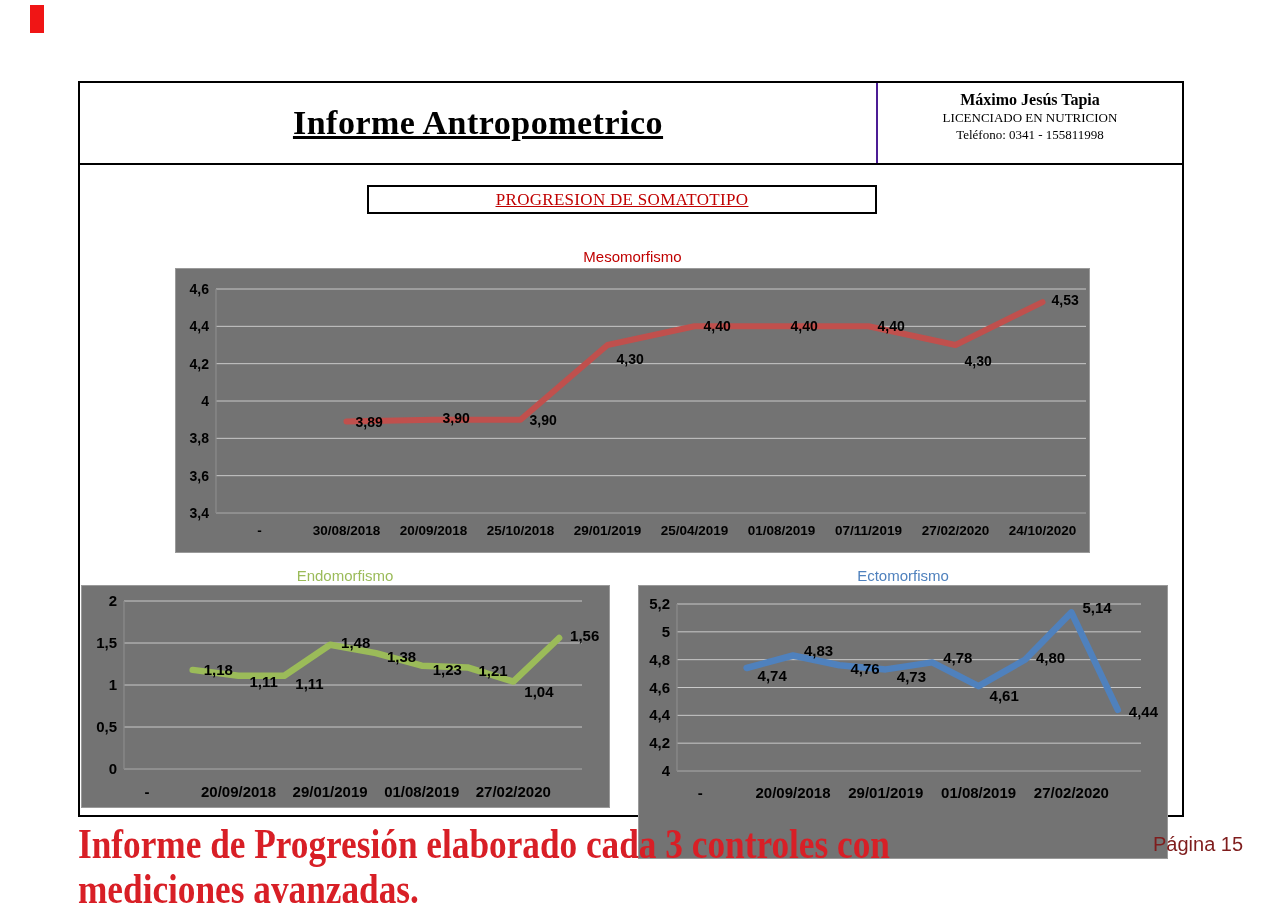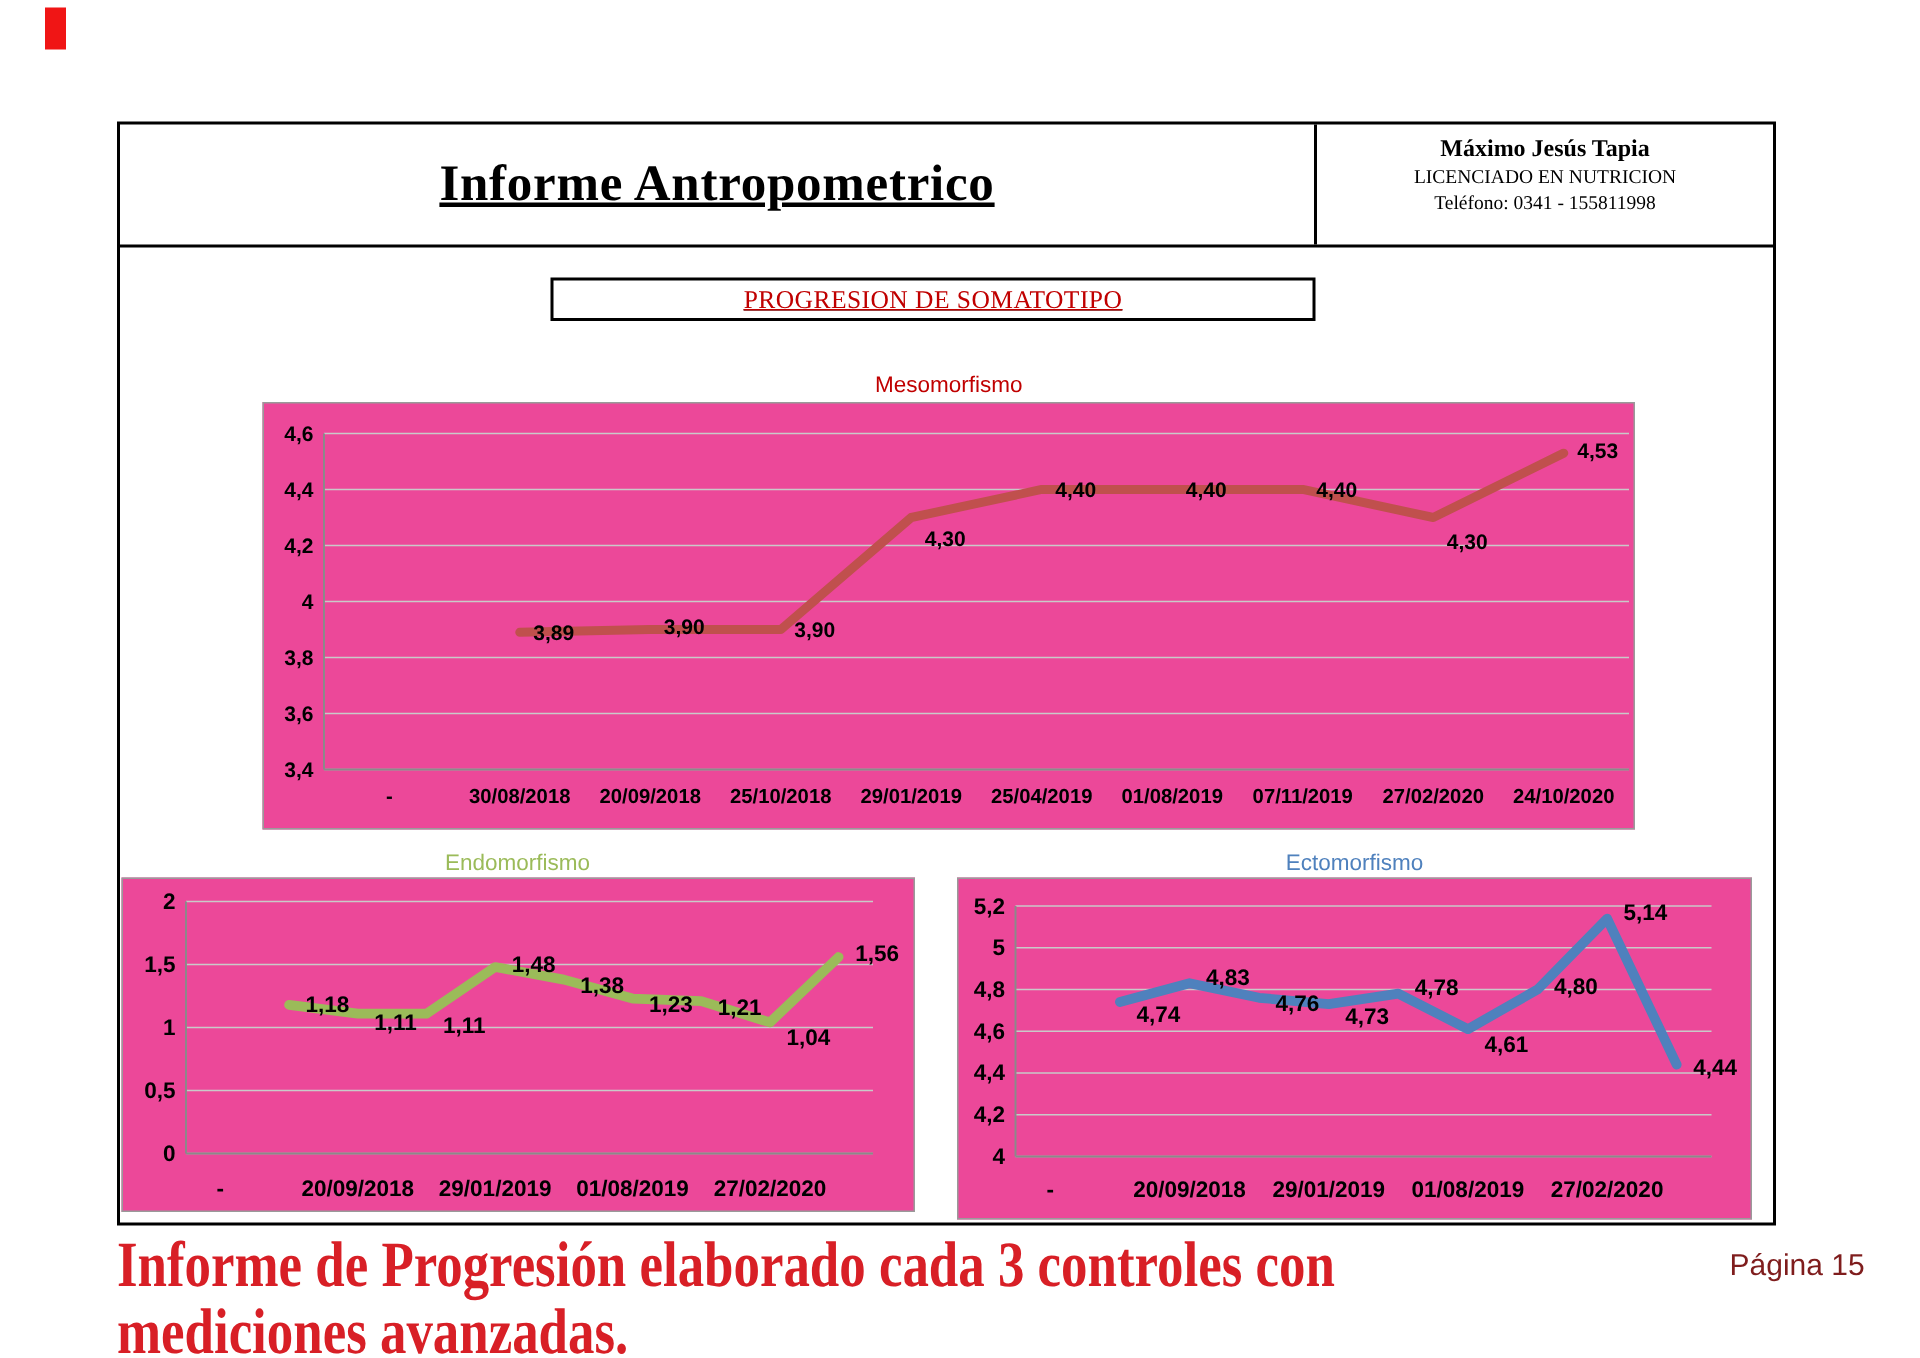--- a/index.html
+++ b/index.html
@@ -13,42 +13,42 @@
     position:absolute; left:78px; top:81px; width:1106px; height:736px;
     border:2px solid #000; box-sizing:border-box;
   }
   .doc-header { display:flex; height:82px; border-bottom:2px solid #000; box-sizing:border-box; }
   .title-cell { flex:1; display:flex; align-items:center; justify-content:center; }
   .report-title {
     font-family:"Liberation Serif", serif; font-size:34px; font-weight:bold;
     text-decoration:underline; margin:0; letter-spacing:0.5px; color:#000;
   }
   .contact-cell {
-    width:306px; border-left:2px solid #000000; box-sizing:border-box;
+    width:306px; border-left:2px solid #4c1d95; box-sizing:border-box;
     font-family:"Liberation Serif", serif; text-align:center; padding-top:7px; color:#000;
   }
   .contact-name { font-weight:bold; font-size:16px; line-height:19px; margin-bottom:1px; }
   .contact-line { font-size:13px; line-height:16.5px; }
 
   .section-box {
     position:absolute; left:367px; top:185px; width:510px; height:29px;
     border:2px solid #000; box-sizing:border-box;
     display:flex; align-items:center; justify-content:center; background:#fff;text-decoration:underline;
   }
   .section-title {
     font-family:"Liberation Serif", serif; font-size:17px;
     text-decoration:underline; letter-spacing:0.3px;
   }
 
   .chart-title {
     position:absolute; text-align:center;
     font-family:Liberation Sans, sans-serif; font-size:15px;
   }
   .chart-box {
-    position:absolute; border:1.5px solid #9a9a9a; box-sizing:border-box; background:#ec4899;
+    position:absolute; border:1.5px solid #9a9a9a; box-sizing:border-box; background:#737373;
   }
   .chart-box svg { display:block; }
   .svg-text { font-family:"Liberation Sans", sans-serif; }
 
   .footer-note {
     position:absolute; left:78px; top:821px;
     font-family:"Liberation Serif", serif; font-weight:bold;
     font-size:43px; line-height:45px; white-space:nowrap;
     transform:scaleX(0.82); transform-origin:left top;
   }
@@ -147,21 +147,21 @@
         <text x="259.1" y="61.68" text-anchor="start" font-size="15" font-weight="bold" fill="#000" class="svg-text">1,48</text>
         <text x="304.9" y="76.08000000000001" text-anchor="start" font-size="15" font-weight="bold" fill="#000" class="svg-text">1,38</text>
         <text x="350.7" y="88.68" text-anchor="start" font-size="15" font-weight="bold" fill="#000" class="svg-text">1,23</text>
         <text x="396.5" y="90.36" text-anchor="start" font-size="15" font-weight="bold" fill="#000" class="svg-text">1,21</text>
         <text x="442.3" y="110.64" text-anchor="start" font-size="15" font-weight="bold" fill="#000" class="svg-text">1,04</text>
         <text x="488.1" y="54.959999999999994" text-anchor="start" font-size="15" font-weight="bold" fill="#000" class="svg-text">1,56</text>
       </svg>
     </div>
 
   <div class="chart-title" style="left: 638px; top: 567px; width: 530px; color: rgb(79, 129, 189);">Ectomorfismo</div>
-  <div class="chart-box" style="left:638px; top:585px; width:530px; height:228px;">
+  <div class="chart-box" style="left:638px; top:585px; width:530px; height:274px;">
       <svg width="527" height="220" viewBox="0 0 527 220">
         <line x1="38" x2="502" y1="18" y2="18" stroke="#c9c9c9" stroke-width="1"></line>
         <line x1="38" x2="502" y1="45.83333333333336" y2="45.83333333333336" stroke="#c9c9c9" stroke-width="1"></line>
         <line x1="38" x2="502" y1="73.66666666666671" y2="73.66666666666671" stroke="#c9c9c9" stroke-width="1"></line>
         <line x1="38" x2="502" y1="101.50000000000006" y2="101.50000000000006" stroke="#c9c9c9" stroke-width="1"></line>
         <line x1="38" x2="502" y1="129.3333333333333" y2="129.3333333333333" stroke="#c9c9c9" stroke-width="1"></line>
         <line x1="38" x2="502" y1="157.16666666666666" y2="157.16666666666666" stroke="#c9c9c9" stroke-width="1"></line>
         <line x1="38" x2="502" y1="185" y2="185" stroke="#c9c9c9" stroke-width="1"></line>
         <line x1="38" x2="38" y1="18" y2="185" stroke="#8a8a8a" stroke-width="1.3"></line>
         <line x1="38" x2="502" y1="185" y2="185" stroke="#8a8a8a" stroke-width="1.3"></line>

